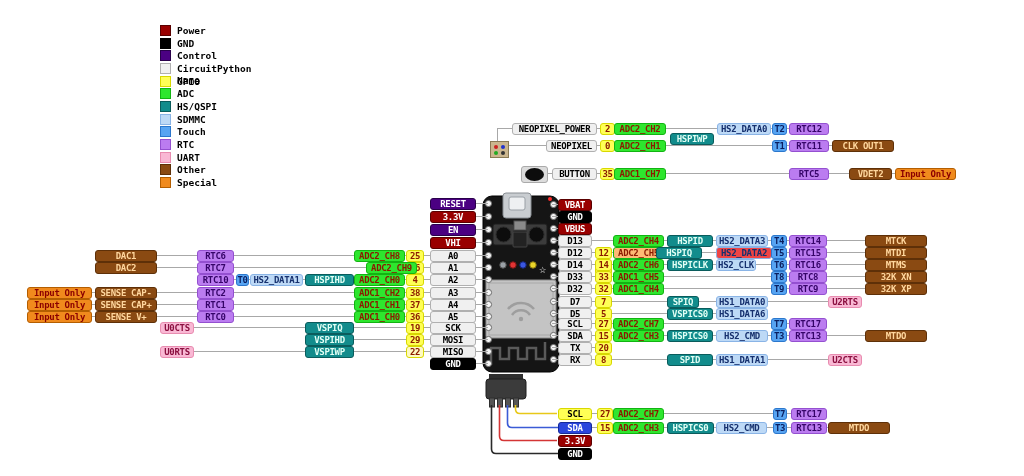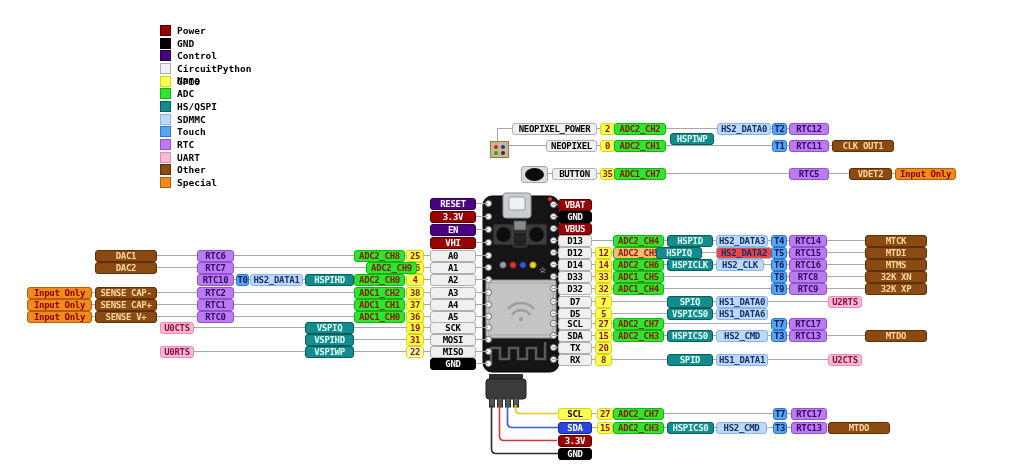--- a/index.html
+++ b/index.html
@@ -231,21 +231,21 @@
       <div class="pbox" style="left: 197px; top: 311px; width: 37px; background: rgb(187, 124, 240); color: rgb(53, 4, 104); border-color: rgb(148, 80, 208);">RTC0</div>
       <div class="pbox" style="left: 95px; top: 311px; width: 62px; background: rgb(138, 74, 18); color: rgb(255, 215, 158); border-color: rgb(94, 48, 8);">SENSE V+</div>
       <div class="pbox" style="left: 27px; top: 311px; width: 65px; background: rgb(240, 138, 29); color: rgb(139, 0, 0); border-color: rgb(180, 94, 0);">Input Only</div>
       <div class="rowline" style="left: 29px; top: 316px; width: 459px;"></div>
       <div class="pbox" style="left: 430px; top: 311px; width: 46px; background: rgb(240, 240, 240); color: rgb(0, 0, 0); border-color: rgb(176, 176, 176);">A5</div>
       <div class="pbox" style="left: 406px; top: 322px; width: 18px; background: rgb(255, 255, 85); color: rgb(139, 26, 0); border-color: rgb(216, 216, 0);">19</div>
       <div class="pbox" style="left: 305px; top: 322px; width: 49px; background: rgb(18, 140, 140); color: rgb(226, 255, 245); border-color: rgb(10, 92, 92);">VSPIQ</div>
       <div class="pbox" style="left: 160px; top: 322px; width: 34px; background: rgb(249, 184, 212); color: rgb(139, 16, 64); border-color: rgb(232, 140, 176);">U0CTS</div>
       <div class="rowline" style="left: 162px; top: 327px; width: 326px;"></div>
       <div class="pbox" style="left: 430px; top: 322px; width: 46px; background: rgb(240, 240, 240); color: rgb(0, 0, 0); border-color: rgb(176, 176, 176);">SCK</div>
-      <div class="pbox" style="left: 406px; top: 334px; width: 18px; background: rgb(255, 255, 85); color: rgb(139, 26, 0); border-color: rgb(216, 216, 0);">31</div>
+      <div class="pbox" style="left: 406px; top: 334px; width: 18px; background: rgb(255, 255, 85); color: rgb(139, 26, 0); border-color: rgb(216, 216, 0);">29</div>
       <div class="pbox" style="left: 305px; top: 334px; width: 49px; background: rgb(18, 140, 140); color: rgb(226, 255, 245); border-color: rgb(10, 92, 92);">VSPIHD</div>
       <div class="rowline" style="left: 307px; top: 339px; width: 181px;"></div>
       <div class="pbox" style="left: 430px; top: 334px; width: 46px; background: rgb(240, 240, 240); color: rgb(0, 0, 0); border-color: rgb(176, 176, 176);">MOSI</div>
       <div class="pbox" style="left: 406px; top: 346px; width: 18px; background: #fef9c3; color: rgb(139, 26, 0); border-color: rgb(216, 216, 0);">22</div>
       <div class="pbox" style="left: 305px; top: 346px; width: 49px; background: rgb(18, 140, 140); color: rgb(226, 255, 245); border-color: rgb(10, 92, 92);">VSPIWP</div>
       <div class="pbox" style="left: 160px; top: 346px; width: 34px; background: rgb(249, 184, 212); color: rgb(139, 16, 64); border-color: rgb(232, 140, 176);">U0RTS</div>
       <div class="rowline" style="left: 162px; top: 351px; width: 326px;"></div>
       <div class="pbox" style="left: 430px; top: 346px; width: 46px; background: rgb(240, 240, 240); color: rgb(0, 0, 0); border-color: rgb(176, 176, 176);">MISO</div>
       <div class="rowline" style="left: 432px; top: 363px; width: 56px;"></div>
       <div class="pbox" style="left: 430px; top: 358px; width: 46px; background: rgb(0, 0, 0); color: rgb(255, 255, 255); border-color: rgb(0, 0, 0);">GND</div>
@@ -269,42 +269,42 @@
       <div class="pbox" style="left: 656px; top: 247px; width: 46px; background: rgb(18, 140, 140); color: rgb(226, 255, 245); border-color: rgb(10, 92, 92);">HSPIQ</div>
       <div class="pbox" style="left: 716px; top: 247px; width: 56px; background: #ef4444; color: rgb(22, 48, 110); border-color: rgb(138, 180, 230);">HS2_DATA2</div>
       <div class="pbox" style="left: 771px; top: 247px; width: 16px; background: rgb(87, 164, 242); color: rgb(10, 30, 94); border-color: rgb(43, 119, 204);">T5</div>
       <div class="pbox" style="left: 789px; top: 247px; width: 38px; background: rgb(187, 124, 240); color: rgb(53, 4, 104); border-color: rgb(148, 80, 208);">RTC15</div>
       <div class="pbox" style="left: 865px; top: 247px; width: 62px; background: rgb(138, 74, 18); color: rgb(255, 215, 158); border-color: rgb(94, 48, 8);">MTDI</div>
       <div class="rowline" style="left: 552px; top: 252px; width: 373px;"></div>
       <div class="pbox" style="left: 558px; top: 247px; width: 34px; background: rgb(240, 240, 240); color: rgb(0, 0, 0); border-color: rgb(176, 176, 176);">D12</div>
       <div class="pbox" style="left: 595px; top: 259px; width: 17px; background: rgb(255, 255, 85); color: rgb(139, 26, 0); border-color: rgb(216, 216, 0);">14</div>
       <div class="pbox" style="left: 613px; top: 259px; width: 51px; background: rgb(46, 230, 46); color: rgb(139, 26, 0); border-color: rgb(18, 180, 18);">ADC2_CH6</div>
       <div class="pbox" style="left: 667px; top: 259px; width: 46px; background: rgb(18, 140, 140); color: rgb(226, 255, 245); border-color: rgb(10, 92, 92);">HSPICLK</div>
-      <div class="pbox" style="left: 716px; top: 259px; width: 48px; background: rgb(189, 217, 246); color: rgb(22, 48, 110); border-color: rgb(138, 180, 230);">HS2_CLK</div>
+      <div class="pbox" style="left: 716px; top: 259px; width: 40px; background: rgb(189, 217, 246); color: rgb(22, 48, 110); border-color: rgb(138, 180, 230);">HS2_CLK</div>
       <div class="pbox" style="left: 771px; top: 259px; width: 16px; background: rgb(87, 164, 242); color: rgb(10, 30, 94); border-color: rgb(43, 119, 204);">T6</div>
       <div class="pbox" style="left: 789px; top: 259px; width: 38px; background: rgb(187, 124, 240); color: rgb(53, 4, 104); border-color: rgb(148, 80, 208);">RTC16</div>
       <div class="pbox" style="left: 865px; top: 259px; width: 62px; background: rgb(138, 74, 18); color: rgb(255, 215, 158); border-color: rgb(94, 48, 8);">MTMS</div>
       <div class="rowline" style="left: 552px; top: 264px; width: 373px;"></div>
       <div class="pbox" style="left: 558px; top: 259px; width: 34px; background: rgb(240, 240, 240); color: rgb(0, 0, 0); border-color: rgb(176, 176, 176);">D14</div>
       <div class="pbox" style="left: 595px; top: 271px; width: 17px; background: rgb(255, 255, 85); color: rgb(139, 26, 0); border-color: rgb(216, 216, 0);">33</div>
       <div class="pbox" style="left: 613px; top: 271px; width: 51px; background: rgb(46, 230, 46); color: rgb(139, 26, 0); border-color: rgb(18, 180, 18);">ADC1_CH5</div>
       <div class="pbox" style="left: 771px; top: 271px; width: 16px; background: rgb(87, 164, 242); color: rgb(10, 30, 94); border-color: rgb(43, 119, 204);">T8</div>
       <div class="pbox" style="left: 789px; top: 271px; width: 38px; background: rgb(187, 124, 240); color: rgb(53, 4, 104); border-color: rgb(148, 80, 208);">RTC8</div>
       <div class="pbox" style="left: 865px; top: 271px; width: 62px; background: rgb(138, 74, 18); color: rgb(255, 215, 158); border-color: rgb(94, 48, 8);">32K XN</div>
       <div class="rowline" style="left: 552px; top: 276px; width: 373px;"></div>
       <div class="pbox" style="left: 558px; top: 271px; width: 34px; background: rgb(240, 240, 240); color: rgb(0, 0, 0); border-color: rgb(176, 176, 176);">D33</div>
       <div class="pbox" style="left: 595px; top: 283px; width: 17px; background: rgb(255, 255, 85); color: rgb(139, 26, 0); border-color: rgb(216, 216, 0);">32</div>
       <div class="pbox" style="left: 613px; top: 283px; width: 51px; background: rgb(46, 230, 46); color: rgb(139, 26, 0); border-color: rgb(18, 180, 18);">ADC1_CH4</div>
       <div class="pbox" style="left: 771px; top: 283px; width: 16px; background: rgb(87, 164, 242); color: rgb(10, 30, 94); border-color: rgb(43, 119, 204);">T9</div>
       <div class="pbox" style="left: 789px; top: 283px; width: 38px; background: rgb(187, 124, 240); color: rgb(53, 4, 104); border-color: rgb(148, 80, 208);">RTC9</div>
       <div class="pbox" style="left: 865px; top: 283px; width: 62px; background: rgb(138, 74, 18); color: rgb(255, 215, 158); border-color: rgb(94, 48, 8);">32K XP</div>
       <div class="rowline" style="left: 552px; top: 288px; width: 373px;"></div>
       <div class="pbox" style="left: 558px; top: 283px; width: 34px; background: rgb(240, 240, 240); color: rgb(0, 0, 0); border-color: rgb(176, 176, 176);">D32</div>
       <div class="pbox" style="left: 595px; top: 296px; width: 17px; background: rgb(255, 255, 85); color: rgb(139, 26, 0); border-color: rgb(216, 216, 0);">7</div>
-      <div class="pbox" style="left: 667px; top: 296px; width: 46px; background: rgb(18, 140, 140); color: rgb(226, 255, 245); border-color: rgb(10, 92, 92);">SPIQ</div>
+      <div class="pbox" style="left: 667px; top: 296px; width: 32px; background: rgb(18, 140, 140); color: rgb(226, 255, 245); border-color: rgb(10, 92, 92);">SPIQ</div>
       <div class="pbox" style="left: 716px; top: 296px; width: 52px; background: rgb(189, 217, 246); color: rgb(22, 48, 110); border-color: rgb(138, 180, 230);">HS1_DATA0</div>
       <div class="pbox" style="left: 828px; top: 296px; width: 34px; background: rgb(249, 184, 212); color: rgb(139, 16, 64); border-color: rgb(232, 140, 176);">U2RTS</div>
       <div class="rowline" style="left: 552px; top: 301px; width: 308px;"></div>
       <div class="pbox" style="left: 558px; top: 296px; width: 34px; background: rgb(240, 240, 240); color: rgb(0, 0, 0); border-color: rgb(176, 176, 176);">D7</div>
       <div class="pbox" style="left: 595px; top: 308px; width: 17px; background: rgb(255, 255, 85); color: rgb(139, 26, 0); border-color: rgb(216, 216, 0);">5</div>
       <div class="pbox" style="left: 667px; top: 308px; width: 46px; background: rgb(18, 140, 140); color: rgb(226, 255, 245); border-color: rgb(10, 92, 92);">VSPICS0</div>
       <div class="pbox" style="left: 716px; top: 308px; width: 52px; background: rgb(189, 217, 246); color: rgb(22, 48, 110); border-color: rgb(138, 180, 230);">HS1_DATA6</div>
       <div class="rowline" style="left: 552px; top: 313px; width: 214px;"></div>
       <div class="pbox" style="left: 558px; top: 308px; width: 34px; background: rgb(240, 240, 240); color: rgb(0, 0, 0); border-color: rgb(176, 176, 176);">D5</div>
       <div class="pbox" style="left: 595px; top: 318px; width: 17px; background: rgb(255, 255, 85); color: rgb(139, 26, 0); border-color: rgb(216, 216, 0);">27</div>

